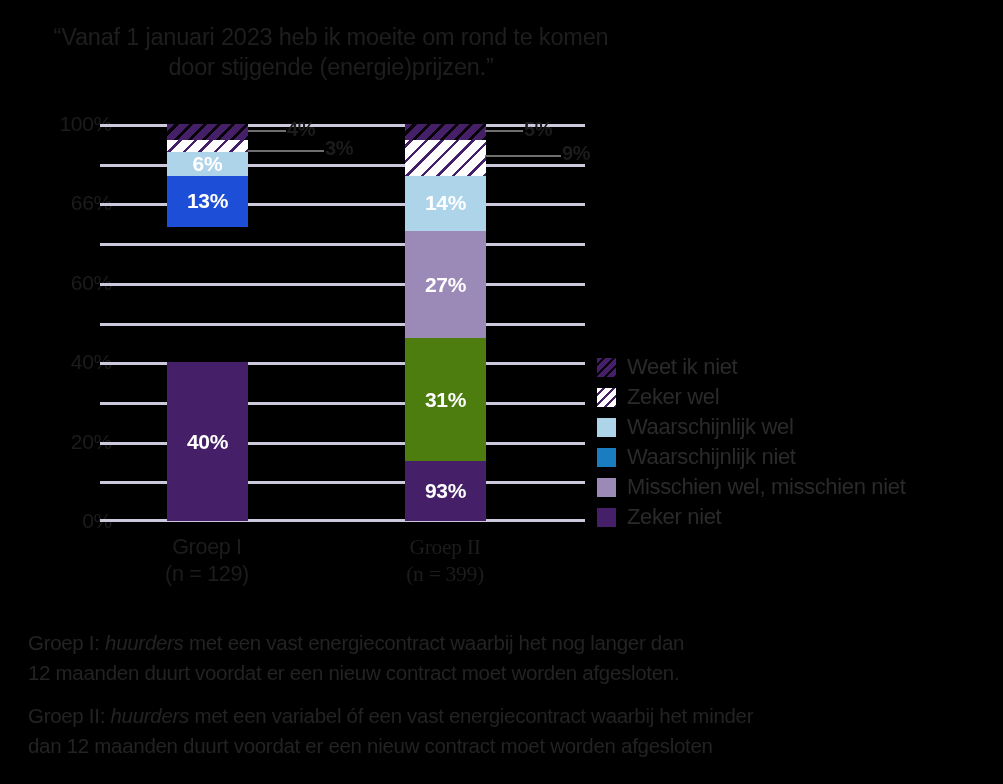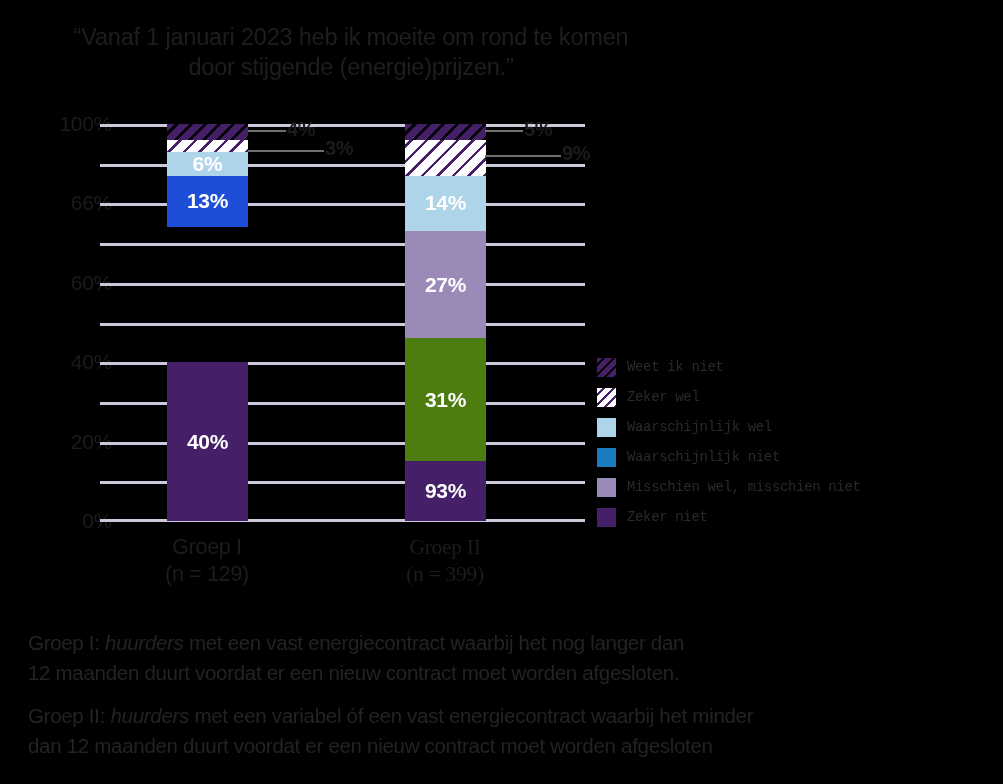--- a/index.html
+++ b/index.html
@@ -12,21 +12,21 @@
     height: 784px;
     position: relative;
     overflow: hidden;
     font-family: "Liberation Sans", sans-serif;
     color: #1a1a1a;
   }
 
   
   #chart-title {
     position: absolute;
-    left: 56px;
+    left: 36px;
     top: 22px;
     width: 590px;
     text-align: center;
     font-size: 23.5px;
     line-height: 1.28;
     color: #1e1e1e;
     letter-spacing: -0.2px;
     white-space: pre-line;
   }
 
@@ -165,25 +165,24 @@
   }
   .legend-swatch.sw-hatch-light {
     background-color: #ffffff;
     background-image: repeating-linear-gradient(
       -45deg,
       #452069 0px, #452069 2px,
       #ffffff 2px, #ffffff 7px
     );
   }
   .legend-label {
-    font-size: 14px;
+    font-size: 22px;
     color: #2a2a2a;
     letter-spacing: -0.35px;
     white-space: nowrap;
-    font-family: Liberation Mono, monospace;
   }
 
   
   .footnote {
     position: absolute;
     left: 28px;
     font-size: 20.5px;
     line-height: 1.45;
     color: #232323;
     letter-spacing: -0.3px;

